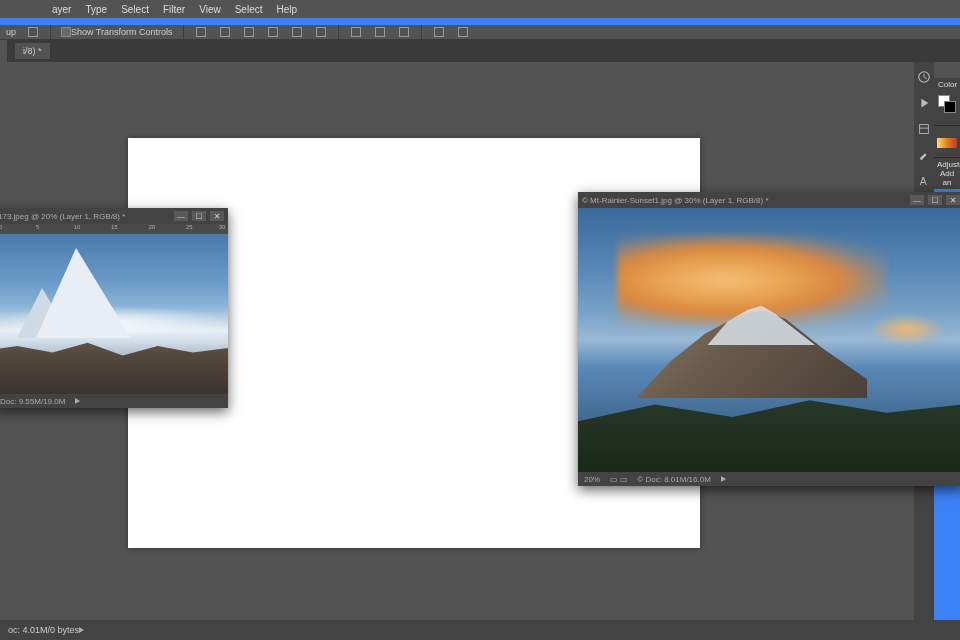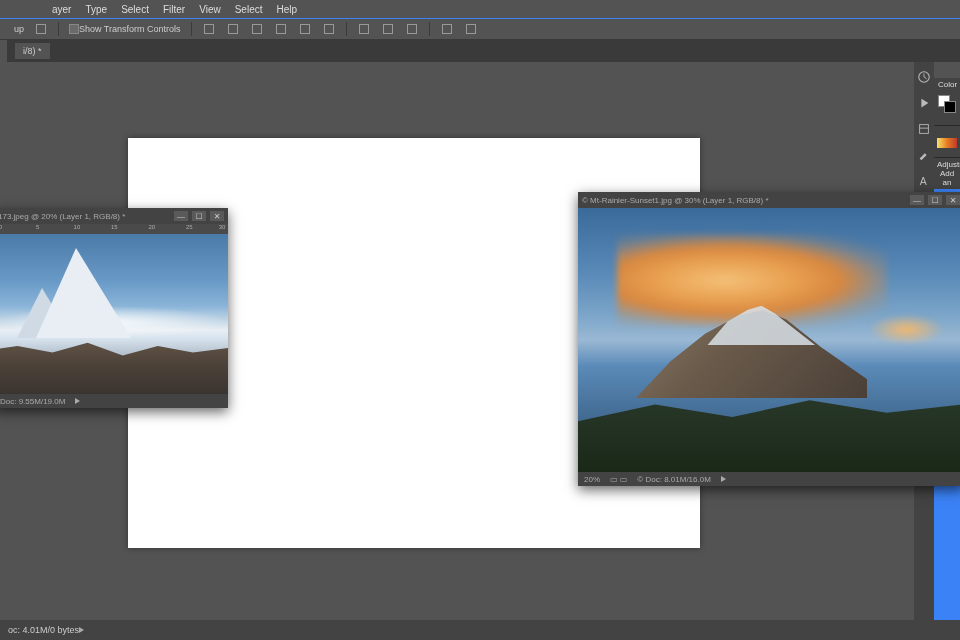--- a/index.html
+++ b/index.html
@@ -1,21 +1,21 @@
 <!DOCTYPE html>
 <html><head>
 <meta charset="utf-8">
 <style>
 * { margin: 0; padding: 0; box-sizing: border-box; font-family: "Segoe UI", Tahoma, sans-serif; }
 body { width: 960px; height: 640px; background: #535353; overflow: hidden; position: relative; }
 
 .menubar { height: 18px; background: #535353; display: flex; align-items: center; padding: 0 4px; font-size: 10px; color: #ddd; gap: 14px; margin-left: 48px; }
 .menubar span { cursor: pointer; }
 
-.optionsbar { height: 22px; background: #535353; border-top: 1px solid #3b82f6; border-bottom: 1px solid #3a3a3a; display: flex; align-items: center; padding: 0 14px; font-size: 9px; color: #ccc; gap: 10px; }
+.optionsbar { height: 22px; background: #535353; border-top: 7px solid #3b82f6; border-bottom: 1px solid #3a3a3a; display: flex; align-items: center; padding: 0 6px; font-size: 9px; color: #ccc; gap: 10px; }
 .optionsbar .sep { width: 1px; height: 14px; background: #3a3a3a; }
 .optionsbar .iconbtn { width: 14px; height: 14px; display: inline-block; position: relative; }
 .optionsbar .iconbtn::before { content: ""; position: absolute; inset: 2px; border: 1px solid #999; }
 .optionsbar .chk { display: flex; align-items: center; }
 .optionsbar .chkbox { width: 10px; height: 10px; border: 1px solid #888; background: #6a6a6a; }
 
 .doctab { height: 22px; background: #3a3a3a; display: flex; align-items: center; padding: 0 8px; font-size: 9px; color: #ccc; margin-left: 7px; }
 .doctab .tab { padding: 3px 8px; background: #535353; }
 
 .workspace { position: absolute; top: 62px; left: 0; right: 0; bottom: 20px; background: #535353; }

